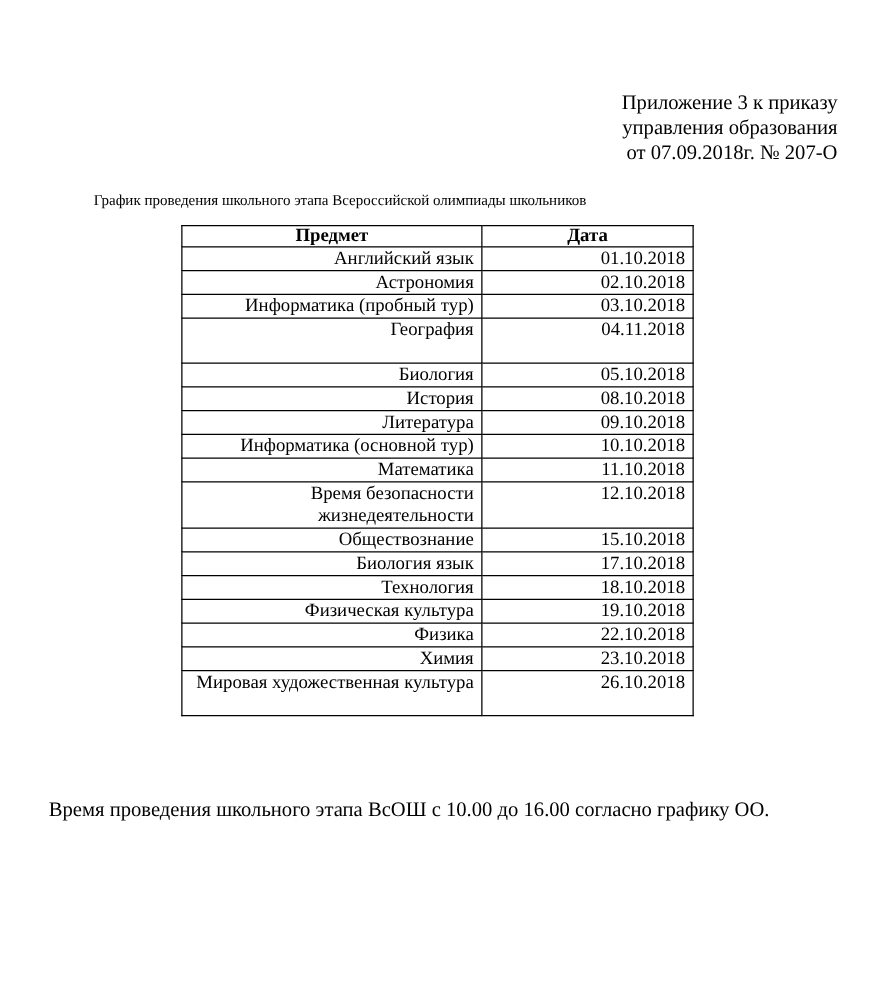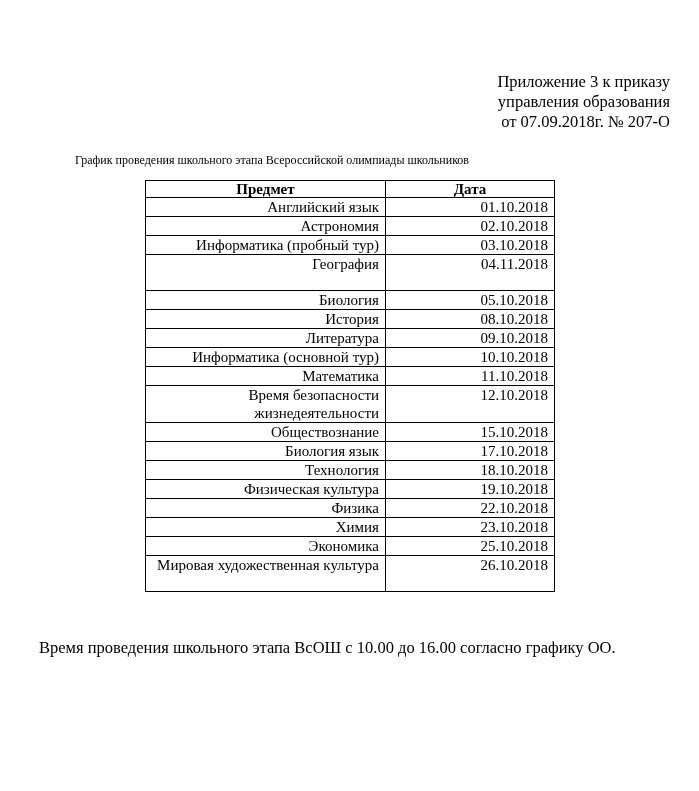--- a/index.html
+++ b/index.html
@@ -112,24 +112,20 @@
         <td class="date">19.10.2018</td>
       </tr>
       <tr class="normal">
         <td class="subject">Физика</td>
         <td class="date">22.10.2018</td>
       </tr>
       <tr class="normal">
         <td class="subject">Химия</td>
         <td class="date">23.10.2018</td>
       </tr>
-      <tr class="normal">
-        <td class="subject">Экономика</td>
-        <td class="date">25.10.2018</td>
-      </tr>
       <tr class="tall">
         <td class="subject">Мировая художественная культура</td>
         <td class="date">26.10.2018</td>
       </tr>
     </tbody>
 </table>
 
 <div class="footer-note">Время проведения школьного этапа ВсОШ с 10.00 до 16.00 согласно графику ОО.</div>
 
 </body></html>

